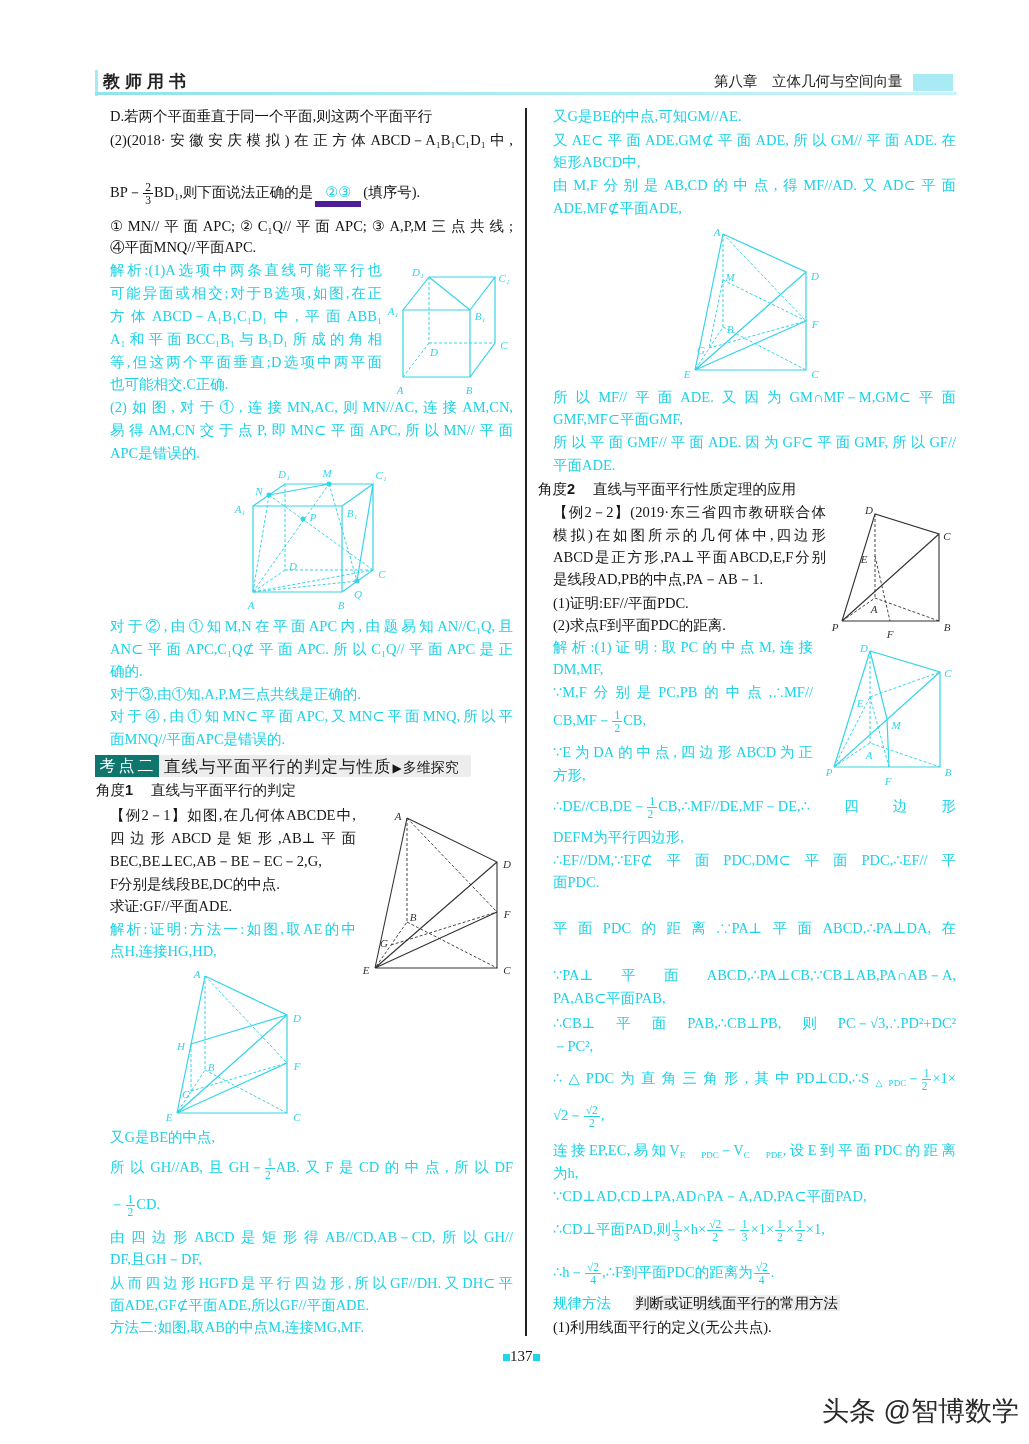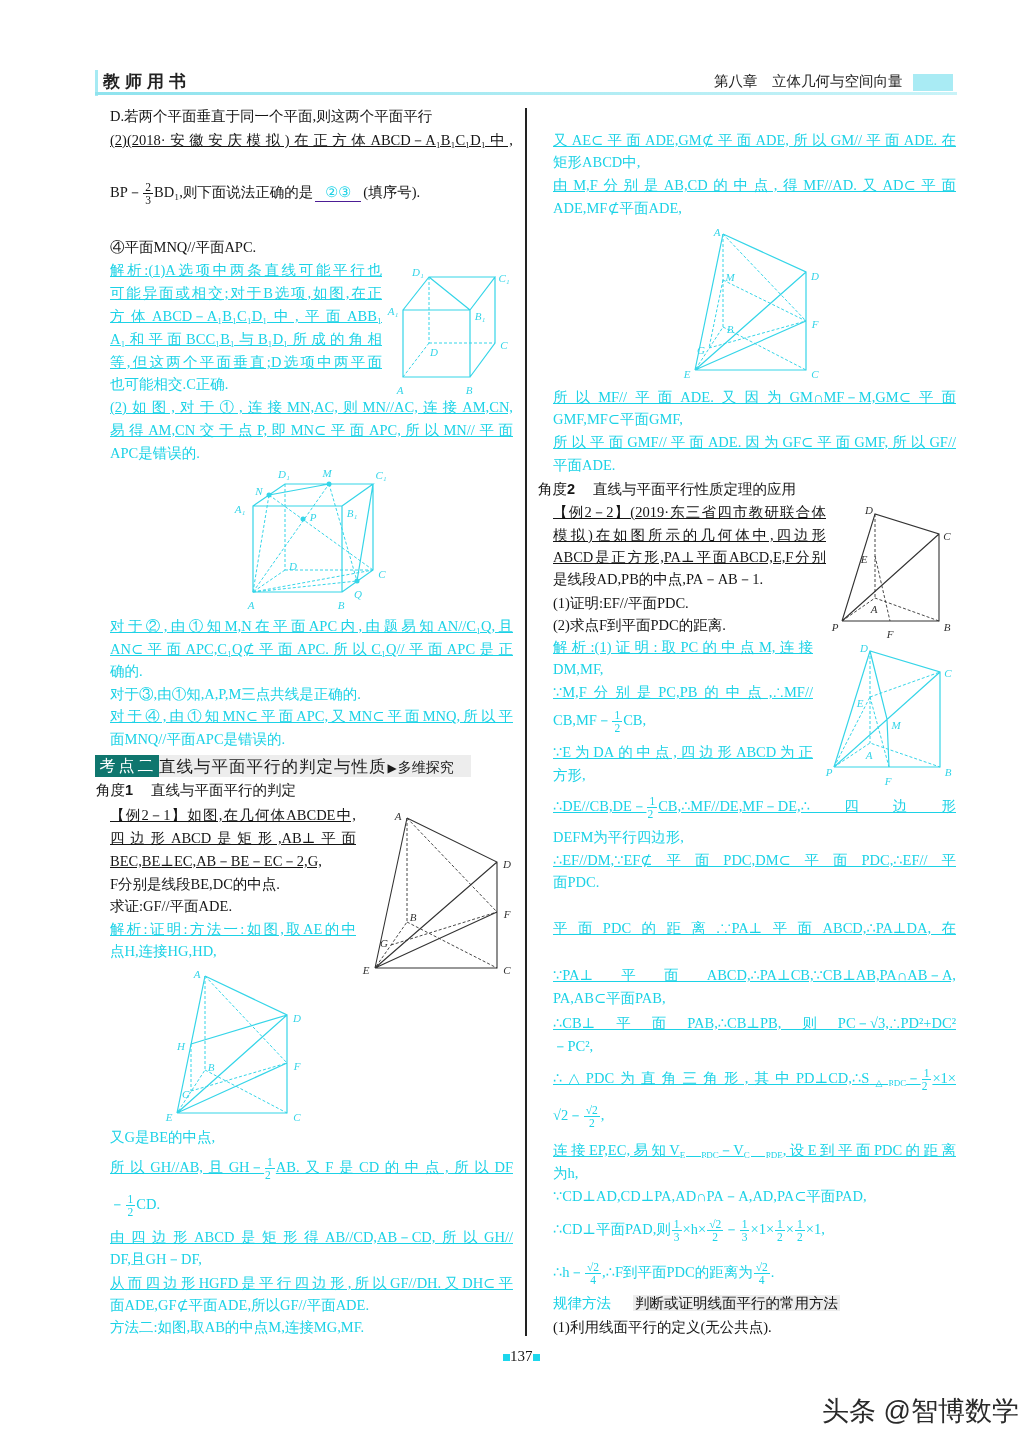--- a/index.html
+++ b/index.html
@@ -1,35 +1,35 @@
 <!DOCTYPE html>
 <html><head>
 <meta charset="utf-8">
 <style>
 html,body{margin:0;padding:0;background:#fff;}
 #page{position:relative;width:1029px;height:1444px;overflow:hidden;background:#fff;font-family:"Liberation Serif","DejaVu Serif",serif;color:#151515;}
 .abs{position:absolute;}
 .ln{position:absolute;height:22px;line-height:22px;font-size:14.5px;white-space:nowrap;}
 .L{left:110px;width:403px;}
 .R{left:553px;width:403px;}
-.j{text-align:justify;text-align-last:justify;text-decoration:underline;}
+.j{text-align:justify;text-align-last:justify;}
 .cy{color:#1cd2e6;}
 .tall{height:28px;line-height:28px;}
 .frac{display:inline-flex;flex-direction:column;vertical-align:middle;text-align:center;font-size:11.5px;line-height:12px;margin:0 1px;}
 .frac .fn{border-bottom:1px solid currentColor;padding:0 2px;}
 .sub{font-size:9px;vertical-align:-3px;}
-.blank{display:inline-block;width:46px;border-bottom:1px solid #4c1d95;text-align:center;line-height:18px;color:#1cd2e6;margin:0 2px;}
+.blank{display:inline-block;width:46px;border-bottom:6px solid #4c1d95;text-align:center;line-height:18px;color:#1cd2e6;margin:0 2px;}
 #hdr-accent{left:95px;top:70px;width:3px;height:26px;background:#a6eaf3;}
 #hdr-rule{left:95px;top:92px;width:862px;height:3px;background:linear-gradient(to right,#8fe3ee,#c9f3f8);}
 #hdr-title{left:103px;top:72px;font-family:"Liberation Sans","DejaVu Sans",sans-serif;font-weight:bold;font-size:17px;letter-spacing:5px;line-height:20px;color:#222;}
 #hdr-chapter{left:714px;top:71px;font-family:"Liberation Sans","DejaVu Sans",sans-serif;font-size:14.5px;line-height:20px;color:#222;}
 #hdr-block{left:913px;top:74px;width:40px;height:17px;background:#a9ebf4;}
 #divider{left:525px;top:108px;width:1.5px;height:1228px;background:#222;}
 .badge{left:95px;top:755px;width:66px;height:22px;background:#0f766e;color:#fff;font-family:"Liberation Sans","DejaVu Sans",sans-serif;font-size:16px;line-height:22px;text-align:center;letter-spacing:3px;}
-.sec-title{left:159px;top:755px;width:312px;height:22px;background:#ededed;font-family:"Liberation Sans","DejaVu Sans",sans-serif;font-size:16.5px;line-height:22px;letter-spacing:1px;box-sizing:border-box;white-space:nowrap;color:#1a1a1a;}
+.sec-title{left:159px;top:755px;width:312px;height:22px;background:#ededed;font-family:"Liberation Sans","DejaVu Sans",sans-serif;font-size:16.5px;line-height:22px;letter-spacing:1px;padding-left:5px;box-sizing:border-box;white-space:nowrap;color:#1a1a1a;}
 .sec-title .tag{font-size:14px;letter-spacing:0;}
 .sec-title .arrow{font-size:12px;letter-spacing:0;margin:0 1px;}
 .angle{font-family:"Liberation Sans","DejaVu Sans",sans-serif;font-size:14.5px;line-height:22px;height:22px;white-space:nowrap;}
 .angle b{font-weight:bold;}
 .angle .atitle{margin-left:18px;}
 .mlabel{font-family:"Liberation Sans","DejaVu Sans",sans-serif;}
 .mtitle{background:#ededed;padding:0 2px;margin-left:22px;font-family:"Liberation Sans","DejaVu Sans",sans-serif;}
 #pn{left:503px;top:1347px;font-size:15px;line-height:18px;white-space:nowrap;}
 #pn .sq{display:inline-block;width:7px;height:7px;background:#1cd6ec;vertical-align:middle;}
 #wm{left:822px;top:1395px;font-family:"Liberation Sans","DejaVu Sans",sans-serif;font-size:27px;line-height:32px;color:#2a2a2a;text-shadow:0 0 2px #fff,0 0 1px #fff;white-space:nowrap;}
@@ -56,20 +56,21 @@
   <div id="divider" class="abs"></div>
 
   <div class="ln L" style="top:105px">D.若两个平面垂直于同一个平面,则这两个平面平行</div>
   <div class="ln L j" style="top:129px">(2)(2018·安徽安庆模拟)在正方体ABCD－A₁B₁C₁D₁中,</div>
   <div class="ln L tall" style="top:178px">
     <span>BP－</span><span class="frac">
         <span class="fn">2</span>
         <span>3</span>
       </span><span>BD₁,则下面说法正确的是</span><span class="blank">②③</span><span>(填序号).</span>
   </div>
+  <div class="ln L j" style="top:215px">①MN//平面APC;②C₁Q//平面APC;③A,P,M三点共线;</div>
   <div class="ln L" style="top:236px">④平面MNQ//平面APC.</div>
 
   <div class="ln L j cy" style="top:259px;width:272px">解析:(1)A选项中两条直线可能平行也</div>
   <div class="ln L j cy" style="top:282px;width:272px">可能异面或相交;对于B选项,如图,在正</div>
   <div class="ln L j cy" style="top:305px;width:272px">方体ABCD－A₁B₁C₁D₁中,平面ABB₁</div>
   <div class="ln L j cy" style="top:328px;width:272px">A₁和平面BCC₁B₁与B₁D₁所成的角相</div>
   <div class="ln L j cy" style="top:351px;width:272px">等,但这两个平面垂直;D选项中两平面</div>
   <div class="ln L cy" style="top:373px;width:272px">也可能相交.C正确.</div>
 
   <svg class="fig" style="left:380px;top:258px;width:140px;height:142px" viewBox="380 258 140 142">
@@ -163,20 +164,21 @@
   <div class="ln L cy tall" style="top:1190px"><span>－</span><span class="frac">
         <span class="fn">1</span>
         <span>2</span>
       </span><span>CD.</span></div>
   <div class="ln L j cy" style="top:1226px">由四边形ABCD是矩形得AB//CD,AB－CD,所以GH//</div>
   <div class="ln L cy" style="top:1248px">DF,且GH－DF,</div>
   <div class="ln L j cy" style="top:1272px">从而四边形HGFD是平行四边形,所以GF//DH.又DH⊂平</div>
   <div class="ln L cy" style="top:1294px">面ADE,GF⊄平面ADE,所以GF//平面ADE.</div>
   <div class="ln L cy" style="top:1316px">方法二:如图,取AB的中点M,连接MG,MF.</div>
 
+  <div class="ln R cy" style="top:105px">又G是BE的中点,可知GM//AE.</div>
   <div class="ln R j cy" style="top:129px">又AE⊂平面ADE,GM⊄平面ADE,所以GM//平面ADE.在</div>
   <div class="ln R cy" style="top:151px">矩形ABCD中,</div>
   <div class="ln R j cy" style="top:174px">由M,F分别是AB,CD的中点,得MF//AD.又AD⊂平面</div>
   <div class="ln R cy" style="top:197px">ADE,MF⊄平面ADE,</div>
 
   <svg class="fig" style="left:678px;top:222px;width:148px;height:165px" viewBox="678 222 148 165">
     <path class="sc" d="M723,234 L695,370 M723,234 L806,272 L806,370 L695,370 M695,370 L806,272 M695,370 L806,321"></path>
     <path class="dc" d="M723,234 L723,327 L695,370 M723,327 L806,370 M723,234 L806,321 M723,280 L806,321 M709,348 L806,321 M723,280 L709,348"></path>
     <text class="lc" x="717" y="236">A</text>
     <text class="lc" x="730" y="281">M</text>

